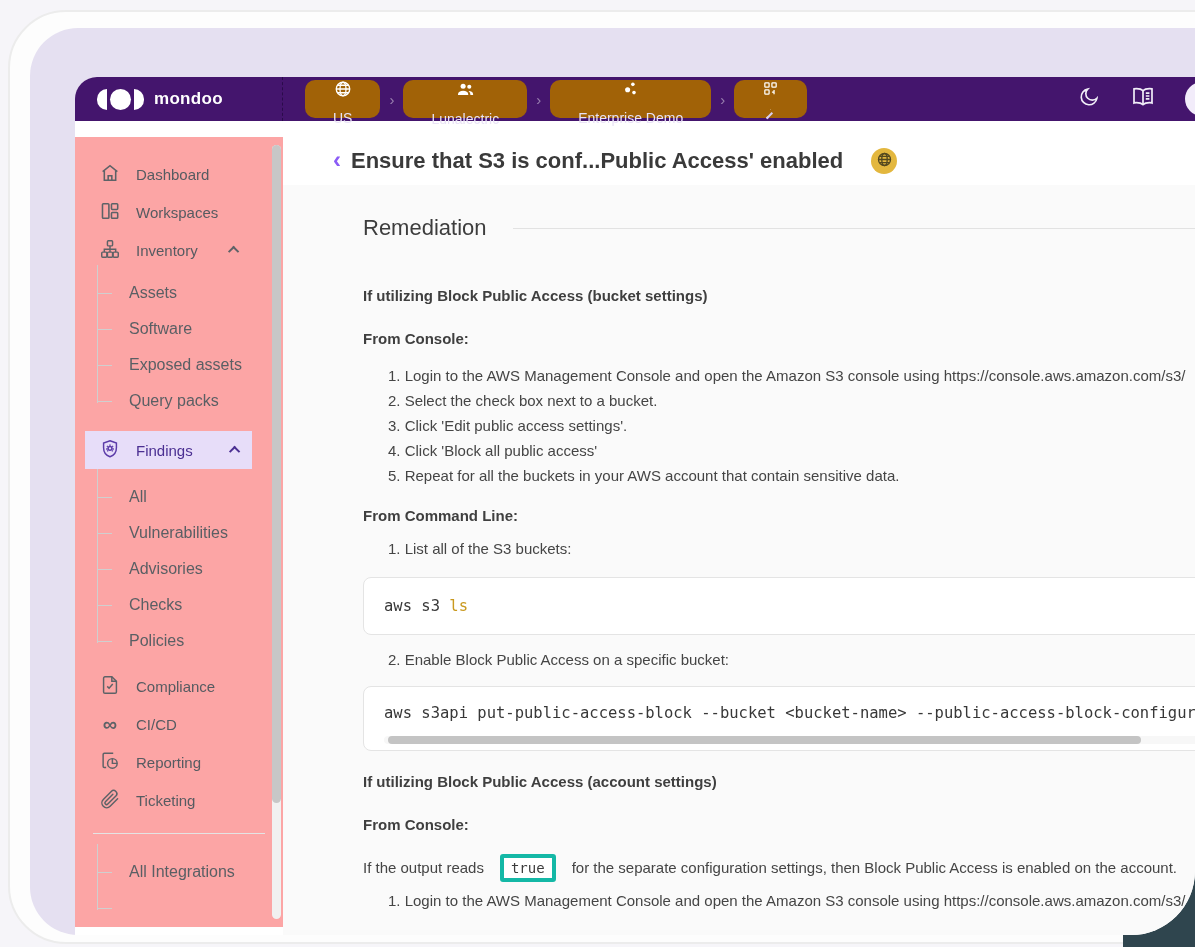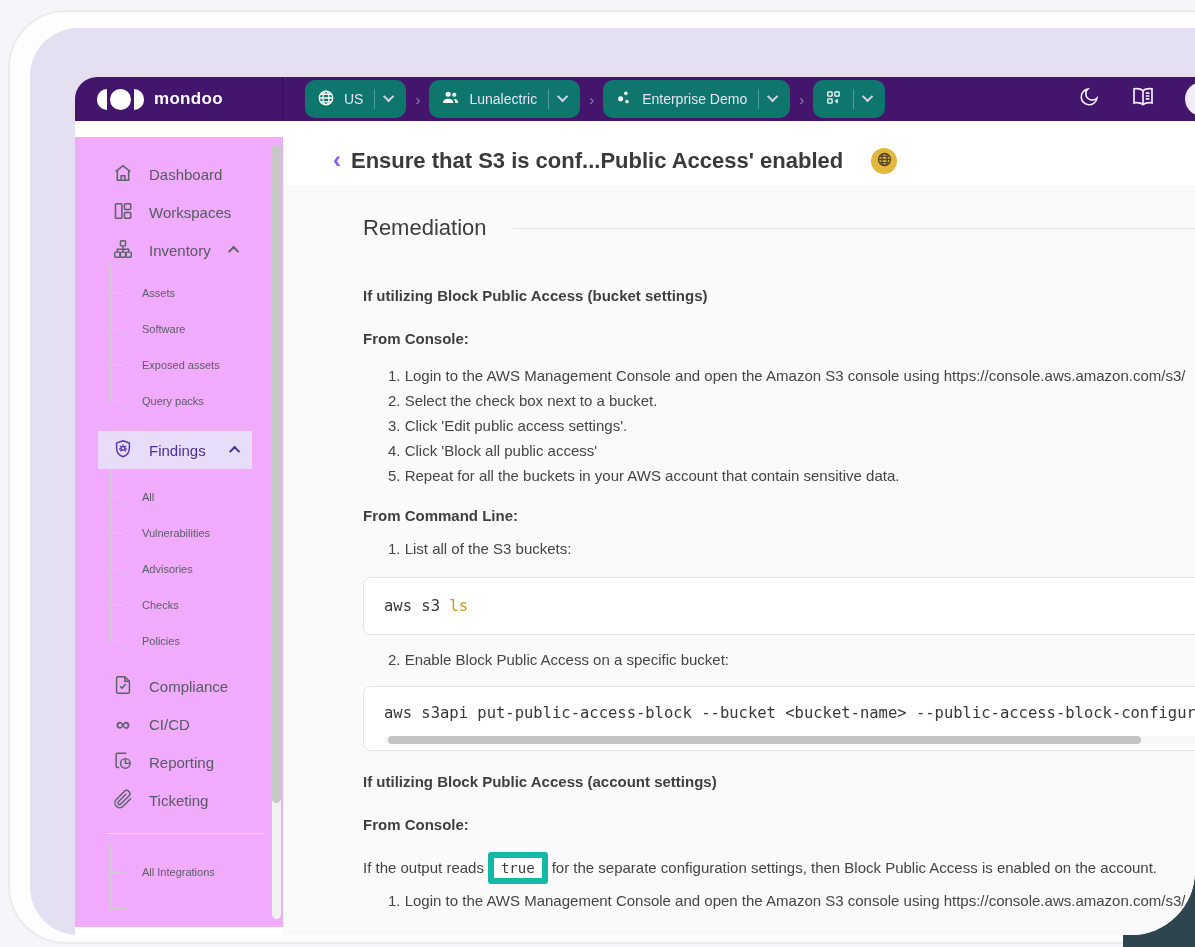--- a/index.html
+++ b/index.html
@@ -23,46 +23,46 @@
     display:flex; align-items:center; }
   .logo-sec { width:208px; height:100%; display:flex; align-items:center; padding-left:22px; gap:10px;
     border-right:1px dashed rgba(10,0,30,0.45); flex:none; }
   .logo-mark { display:flex; align-items:center; }
   .logo-mark .l1 { width:10px; height:21px; background:#fff; border-radius:10px 0 0 10px; }
   .logo-mark .l2 { width:21px; height:21px; background:#fff; border-radius:50%; margin:0 3px; }
   .logo-mark .l3 { width:10px; height:21px; background:#fff; border-radius:0 10px 10px 0; }
   .logo-text { color:#fff; font-weight:700; font-size:17px; letter-spacing:.3px; }
 
   .crumbs { display:flex; align-items:center; gap:9px; padding-left:22px; }
-  .chip { background:#0f766e; border-radius:10px; height:38px; display:flex; align-items:center;
-    padding:0 12px; gap:9px; color:#e9e2f6; font-size:14px; cursor:pointer; }
+  .chip { background:#a16207; border-radius:10px; height:38px; display:flex; align-items:center;
+    padding:0 28px; gap:9px; color:#e9e2f6; font-size:14px; cursor:pointer;flex-direction:column; }
   .chip .vdiv { width:1px; height:20px; background:rgba(255,255,255,.28); margin:0 2px; }
   .chev-down { width:8px; height:8px; border-left:2px solid #d9cfee; border-bottom:2px solid #d9cfee;
     transform:rotate(-45deg) translateY(-2px); margin-top:-3px; }
   .crumb-sep { color:rgba(255,255,255,.45); font-size:15px; }
 
   .header-right { margin-left:auto; display:flex; align-items:center; gap:30px; padding-right:0; }
   .hdr-icon-btn { width:24px; height:24px; display:flex; align-items:center; justify-content:center; cursor:pointer; }
   .avatar-partial { width:34px; height:34px; border-radius:50%; background:#f2ecfa; margin-right:-24px; flex:none; }
 
   
-  .sidebar { position:absolute; left:0; top:60px; width:208px; bottom:8px; background:#f0abfc; padding-top:18px;padding-left:13px; }
+  .sidebar { position:absolute; left:0; top:60px; width:208px; bottom:8px; background:#fca5a5; padding-top:18px; }
   .item { height:38px; display:flex; align-items:center; gap:15px; padding-left:24px;
     color:#565b61; font-size:15px; cursor:pointer; }
   .item svg, .item .txt-icon { flex:none; }
   .txt-icon { width:22px; text-align:center; font-size:20px; font-weight:600; color:#5d6267; line-height:1; }
   .chev-up { width:8px; height:8px; border-left:2px solid #5d6267; border-top:2px solid #5d6267;
     transform:rotate(45deg) translateY(2px); margin-left:auto; margin-right:44px; }
   .item.active { background:#e7ddf9; border-radius:0; margin:4px 31px 4px 10px; padding-left:14px;
     color:#4b2f92; font-weight:500; }
   .item.active .chev-up { border-color:#4b2f92; margin-right:12px; }
   .subs { position:relative; padding:6px 0 8px 0; }
   .subs::before { content:''; position:absolute; left:22px; top:-4px; bottom:24px; width:1px; background:#cfcfcf; }
   .sub { position:relative; height:36px; display:flex; align-items:center; padding-left:54px;
-    color:#5a5f64; font-size:11px; cursor:pointer; }
+    color:#5a5f64; font-size:16px; cursor:pointer; }
   .sub::before { content:''; position:absolute; left:22px; top:18px; width:15px; height:1px; background:#cfcfcf; }
   .side-div { height:1px; background:#e4e4e4; margin:14px 18px; }
   .sb-scroll { position:absolute; right:2px; top:8px; bottom:8px; width:9px; background:#f1f1f1; border-radius:5px; }
   .sb-thumb { position:absolute; top:0; left:0; right:0; height:85%; background:#c7c7c7; border-radius:5px; }
 
   
   .main { position:absolute; left:208px; top:60px; right:0; bottom:0; background:#fafafa; }
   .title-bar { height:48px; background:#fff; display:flex; align-items:center; padding-left:50px; }
   .back-chev { color:#8b5cf6; font-size:24px; font-weight:700; line-height:1; cursor:pointer;
     margin-right:10px; margin-top:-3px; }
@@ -80,21 +80,21 @@
   .steps { margin-top:16px; }
   .steps div { line-height:25px; padding-left:25px; white-space:nowrap; }
   .step { margin-top:16px; padding-left:25px; white-space:nowrap; }
   .code { background:#fff; border:1px solid #e4e4e4; border-radius:8px; margin-top:20px;
     font-family:"DejaVu Sans Mono", monospace; font-size:15.5px; color:#383838; padding:19px 20px; white-space:nowrap; }
   .code .hl { color:#c9991f; }
   .code2 { padding:17px 20px 6px; margin-top:18px; }
   .hscroll { margin-top:14px; height:8px; background:#f7f7f7; border-radius:4px; position:relative; width:1420px; }
   .hthumb { position:absolute; left:4px; top:0; height:8px; width:753px; background:#c4c4c4; border-radius:4px; }
   .inline-code { font-family:"DejaVu Sans Mono", monospace; font-size:14px; background:#fff;
-    border:6px solid #14b8a6; border-radius:3px; padding:2px 7px; margin:0 4px; color:#3c3c3c; }
+    border:4px solid #14b8a6; border-radius:3px; padding:2px 7px; margin:0 16px; color:#3c3c3c; }
   .para { margin-top:26px; white-space:nowrap; }
 </style>
 </head>
 <body>
 
 <div class="canvas">
   <div class="outer-card"></div>
   <div class="lavender"></div>
   <div class="dark-corner"></div>
 

